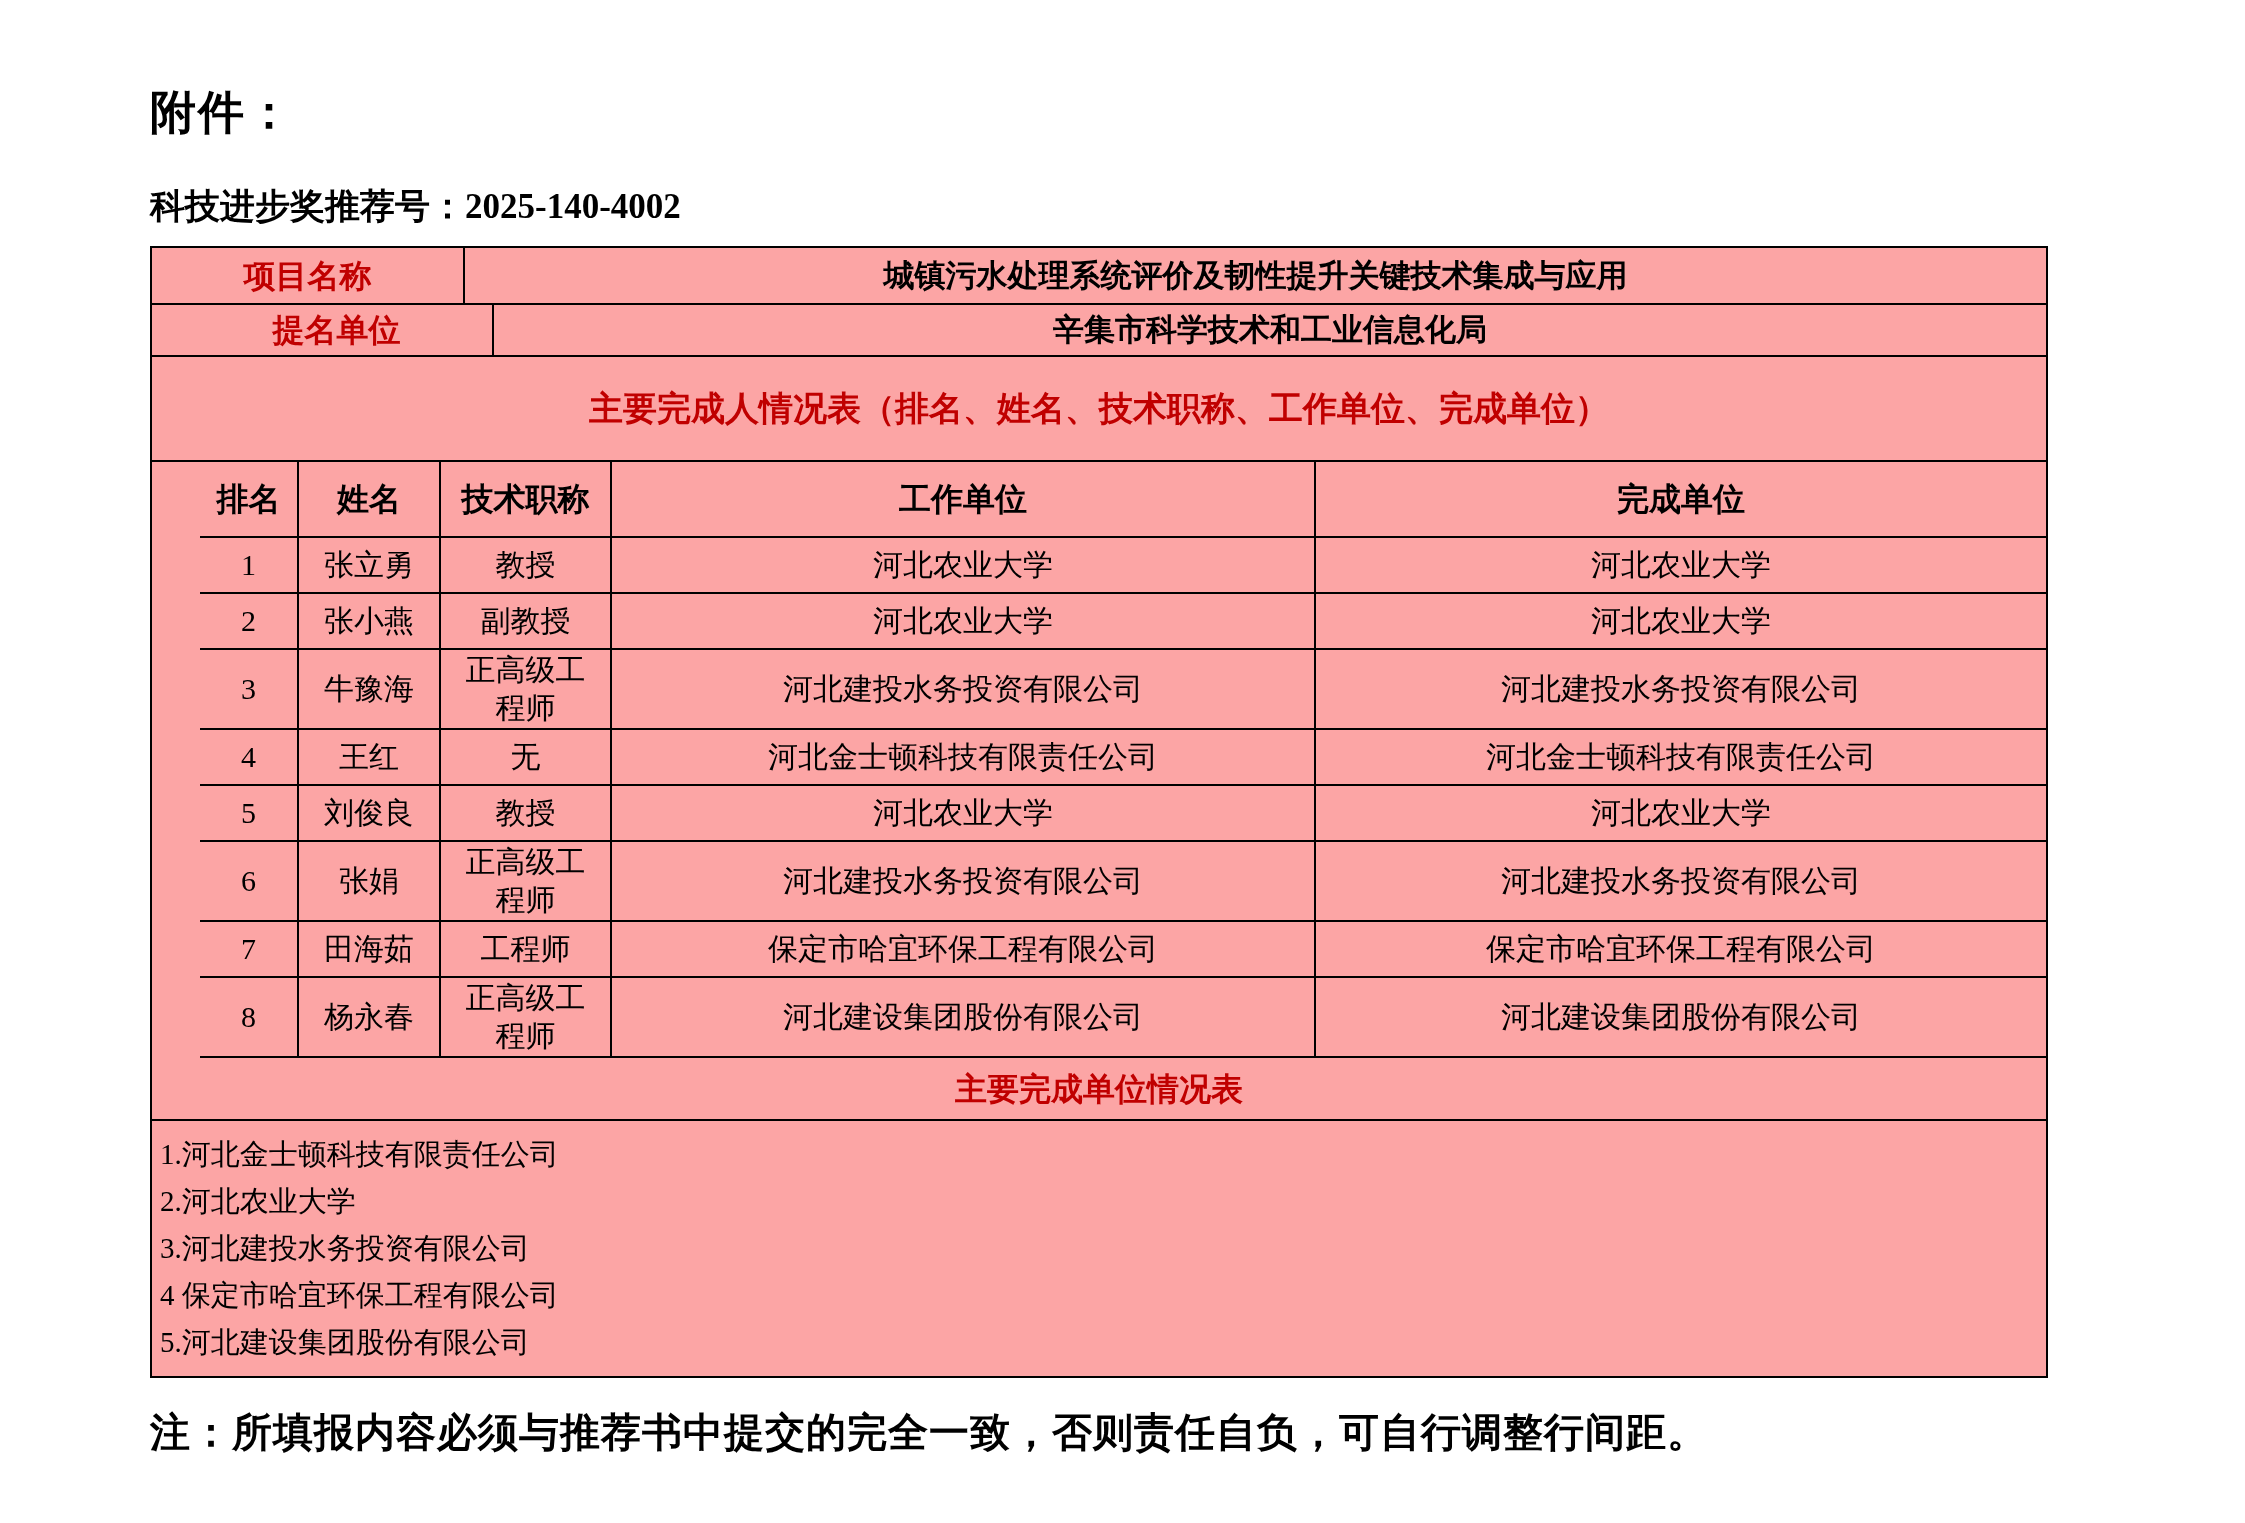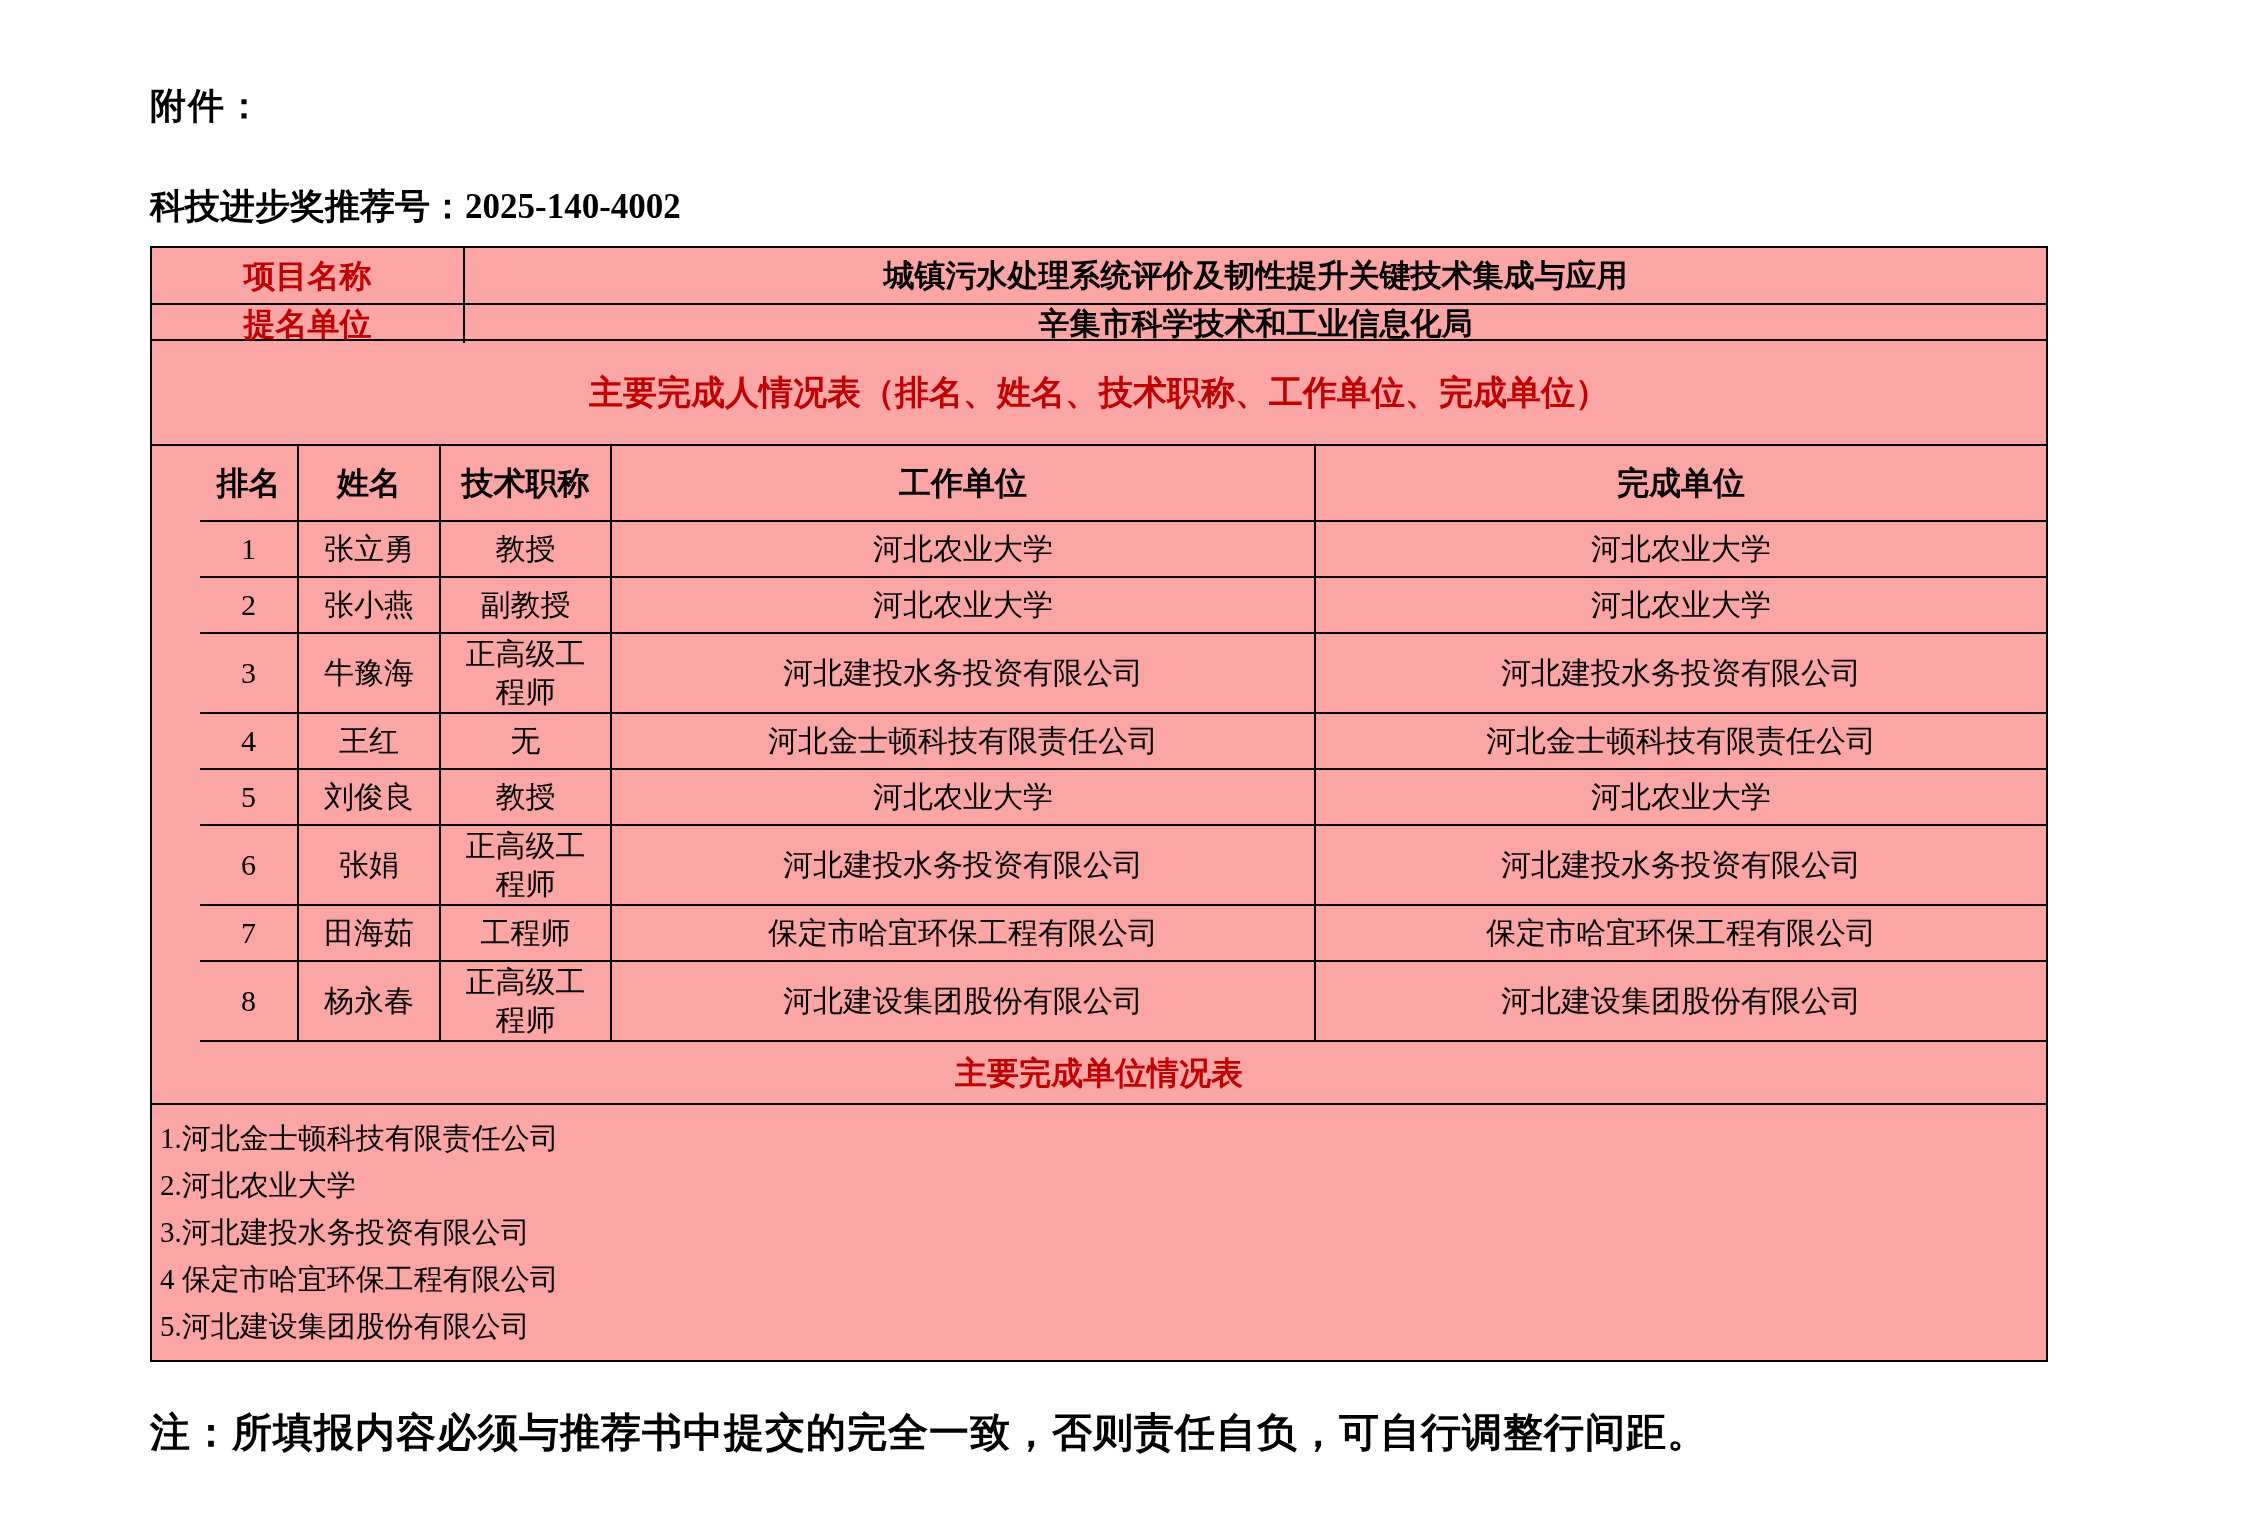--- a/index.html
+++ b/index.html
@@ -7,21 +7,21 @@
     position:relative;
     width:2245px;
     height:1523px;
     background:#ffffff;
     font-family:"Liberation Serif","DejaVu Serif",serif;
     color:#000000;
     overflow:hidden;
   }
   .attachment{
     position:absolute;left:150px;top:82px;
-    font-size:36px;font-weight:bold;letter-spacing:2px;
+    font-size:46px;font-weight:bold;letter-spacing:2px;
   }
   .recline{
     position:absolute;left:150px;top:183px;
     font-size:35px;font-weight:bold;
   }
   .recline .num{font-family:"Liberation Serif",serif;}
   .tablewrap{
     position:absolute;left:150px;top:246px;
     width:1898px;
     border:2px solid #000;
@@ -43,21 +43,21 @@
     font-size:30px;
     line-height:38px;
     padding:0 10px;
     word-break:break-all;
   }
   .cell:last-child{border-right:none;}
   .g-info{grid-template-columns:313px 1fr;}
   .g-main{grid-template-columns:99px 142px 171px 704px 1fr;margin-left:48px;}
   .g-full{grid-template-columns:1fr;}
   .r-info1{height:57px;}
-  .r-info2{height:36px;}
+  .r-info2{height:52px;padding-left:29px;}
   .r-banner1{height:105px;}
   .r-head{height:76px;}
   .r-single{height:56px;}
   .r-tall{height:80px;}
   .r-banner2{height:63px;}
   .r-list{height:255px;}
   .lbl-red{color:#c00000;font-weight:bold;font-size:32px;}
   .info-val{font-weight:bold;font-size:31px;border-radius:10px;}
   .banner{
     color:#c00000;font-weight:bold;font-size:34px;

